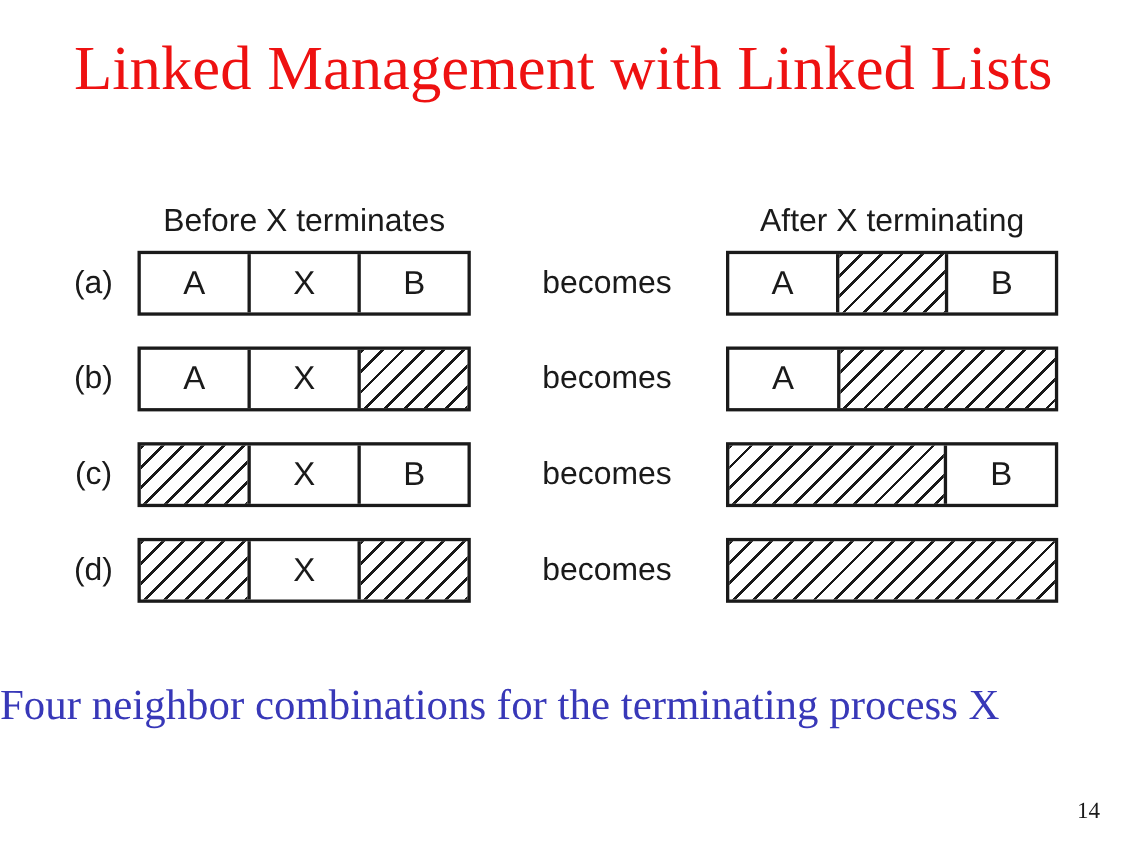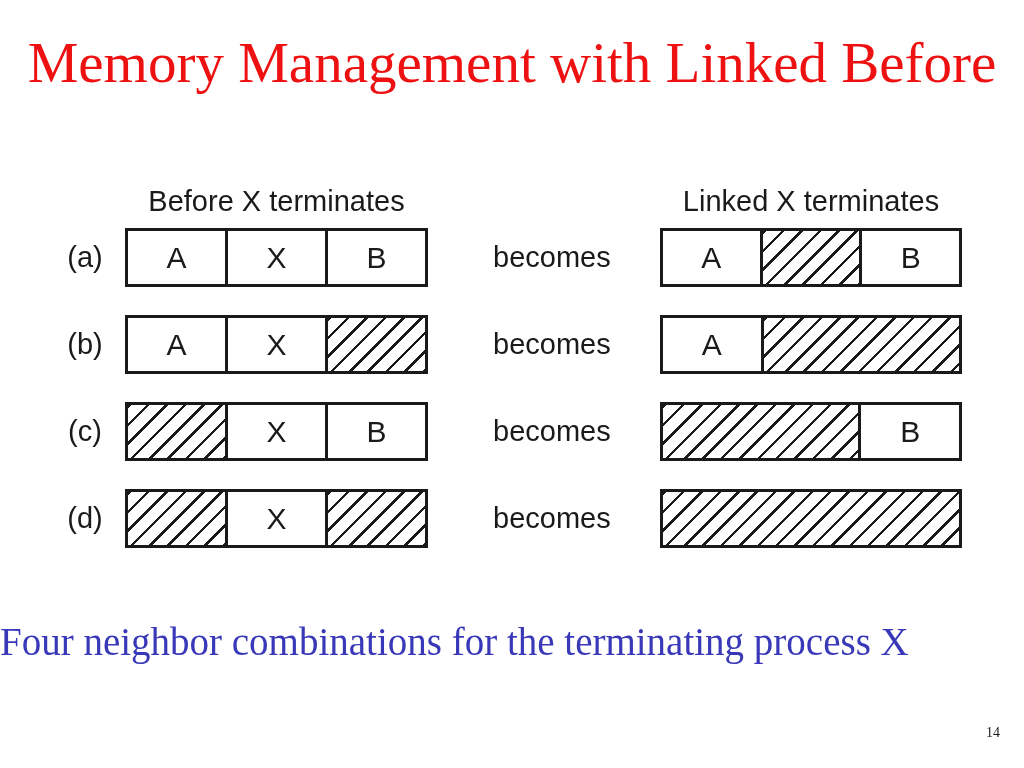--- a/index.html
+++ b/index.html
@@ -101,32 +101,32 @@
     font-size: 39px;
     line-height: 1.1;
     color: var(--caption-color, #3838b8);
     white-space: nowrap;
   }
 
   .page-number {
     position: absolute;
     top: 725px; right: 24px;
     font-family: "Liberation Serif", serif;
-    font-size: 14px;
+    font-size: 21px;
     color: var(--ink, #1a1a1a);
   }
 </style>
 </head>
 <body style="--title-color: #ee1111; --caption-color: #3838b8; --ink: #1a1a1a;">
 
-<h1 class="title">Memory Management with Linked Before</h1>
+<h1 class="title">Linked Management with Linked Lists</h1>
 
 <div class="diagram">
   <div class="col-header before">Before X terminates</div>
-  <div class="col-header after">Linked X terminates</div>
+  <div class="col-header after">After X terminating</div>
   <div id="rows">
       <div class="row" style="top: 228px;">
         <div class="row-label">(a)</div>
         <div class="bar before-bar">
           <div class="seg" style="flex-grow: 1;">A</div>
           <div class="seg" style="flex-grow: 1;">X</div>
           <div class="seg" style="flex-grow: 1;">B</div>
         </div>
         <div class="becomes">becomes</div>
         <div class="bar after-bar">

